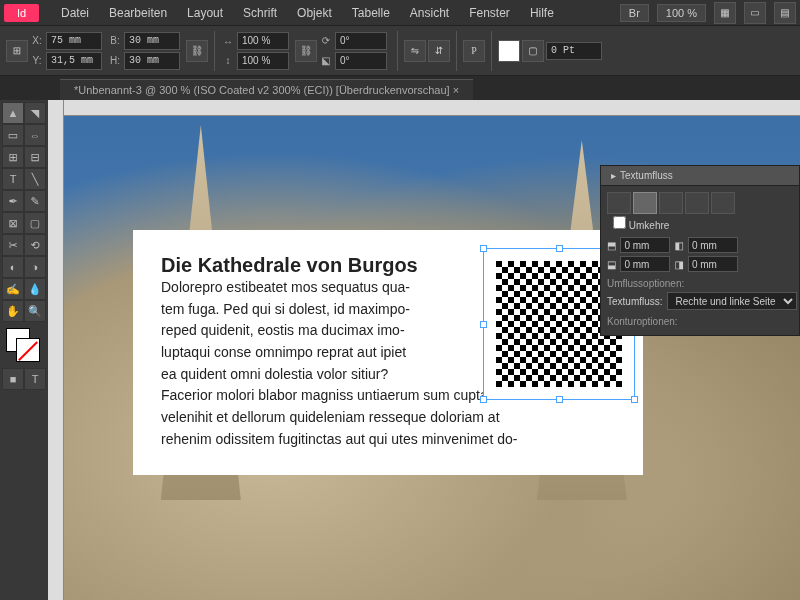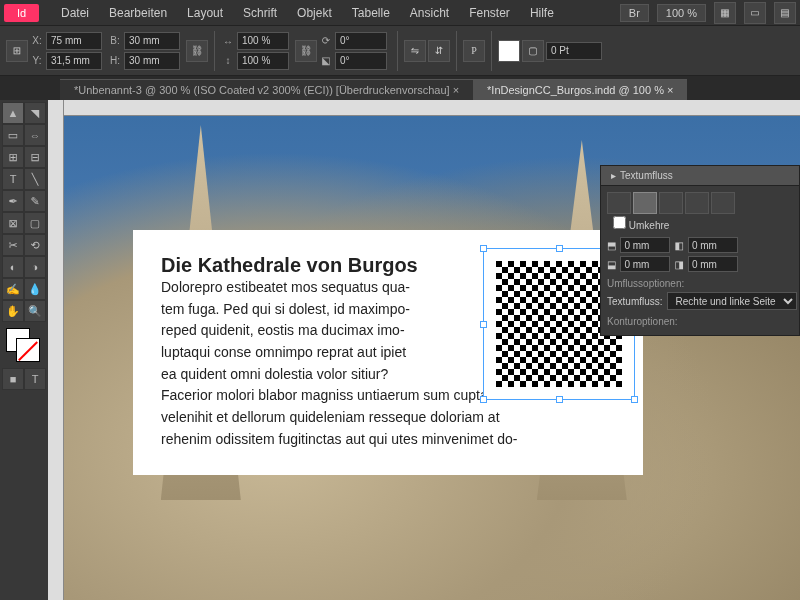--- a/index.html
+++ b/index.html
@@ -6,21 +6,21 @@
 body { background:#333; width:800px; height:600px; overflow:hidden; color:#ccc; font-size:11px; position:relative; }
 .menubar { height:26px; background:#333; display:flex; align-items:center; padding:0 4px; border-bottom:1px solid #222; }
 .logo { width:35px; height:18px; background:#ff3366; color:#fff; font-weight:normal; font-size:11px; display:flex; align-items:center; justify-content:center; border-radius:2px; margin-right:12px; }
 .menu-item { padding:0 10px; cursor:pointer; font-size:12px; }
 .right-controls { margin-left:auto; display:flex; align-items:center; gap:8px; }
 .zoom-box { background:#444; padding:2px 8px; border:1px solid #555; }
 .ctrl-bar { height:50px; background:#383838; border-bottom:1px solid #222; display:flex; align-items:center; padding:4px 6px; gap:2px; font-size:10px; }
 .ctrl-group { display:flex; flex-direction:column; gap:2px; margin-right:4px; }
 .ctrl-row { display:flex; align-items:center; gap:2px; }
 .ctrl-row span { width:14px; text-align:center; color:#aaa; }
-.num-input { background:#222; border:1px solid #555; color:#ccc; width:56px; height:18px; padding:0 4px; font-size:10px; }
+.num-input { background:#222; border:1px solid #555; color:#ccc; width:56px; height:18px; padding:0 4px; font-size:10px;font-family:Liberation Mono, monospace; }
 .pct-input { background:#222; border:1px solid #555; color:#ccc; width:52px; height:18px; padding:0 4px; font-size:10px; }
 .icon-btn { width:22px; height:22px; background:#444; border:1px solid #555; display:flex; align-items:center; justify-content:center; font-size:10px; }
 .tabbar { height:24px; background:#2a2a2a; display:flex; align-items:flex-end; padding-left:60px; }
 .tab { padding:4px 14px; font-size:11px; color:#aaa; background:#333; border-top:1px solid #555; cursor:pointer; }
 .tab.active { background:#525252; color:#ddd; }
 .tools { position:absolute; left:0; top:100px; width:48px; bottom:0; background:#383838; display:flex; flex-direction:column; padding:2px; }
 .tool-row { display:flex; }
 .tool { width:23px; height:22px; border:1px solid #333; background:#444; display:flex; align-items:center; justify-content:center; font-size:11px; color:#bbb; cursor:pointer; }
 .tool.sel { background:#666; }
 .swatches { margin-top:6px; position:relative; height:40px; }
@@ -138,21 +138,20 @@
   <div class="divider-v"></div>
   <div class="icon-btn" style="font-family:serif">P</div>
   <div class="divider-v"></div>
   <div class="icon-btn" style="background:#fff"></div>
   <div class="icon-btn">▢</div>
   <input class="num-input" value="0 Pt" style="">
 </div>
 
 <div class="tabbar">
   <div class="tab">*Unbenannt-3 @ 300 % (ISO Coated v2 300% (ECI)) [Überdruckenvorschau] ×</div>
-  <div class="tab active">*InDesignCC_Burgos.indd @ 100 % ×</div>
 </div>
 
 <div class="tools">
   <div class="tool-row">
       <div class="tool sel">▲</div>
       <div class="tool">◥</div>
     </div>
   <div class="tool-row">
       <div class="tool">▭</div>
       <div class="tool">⇔</div>

